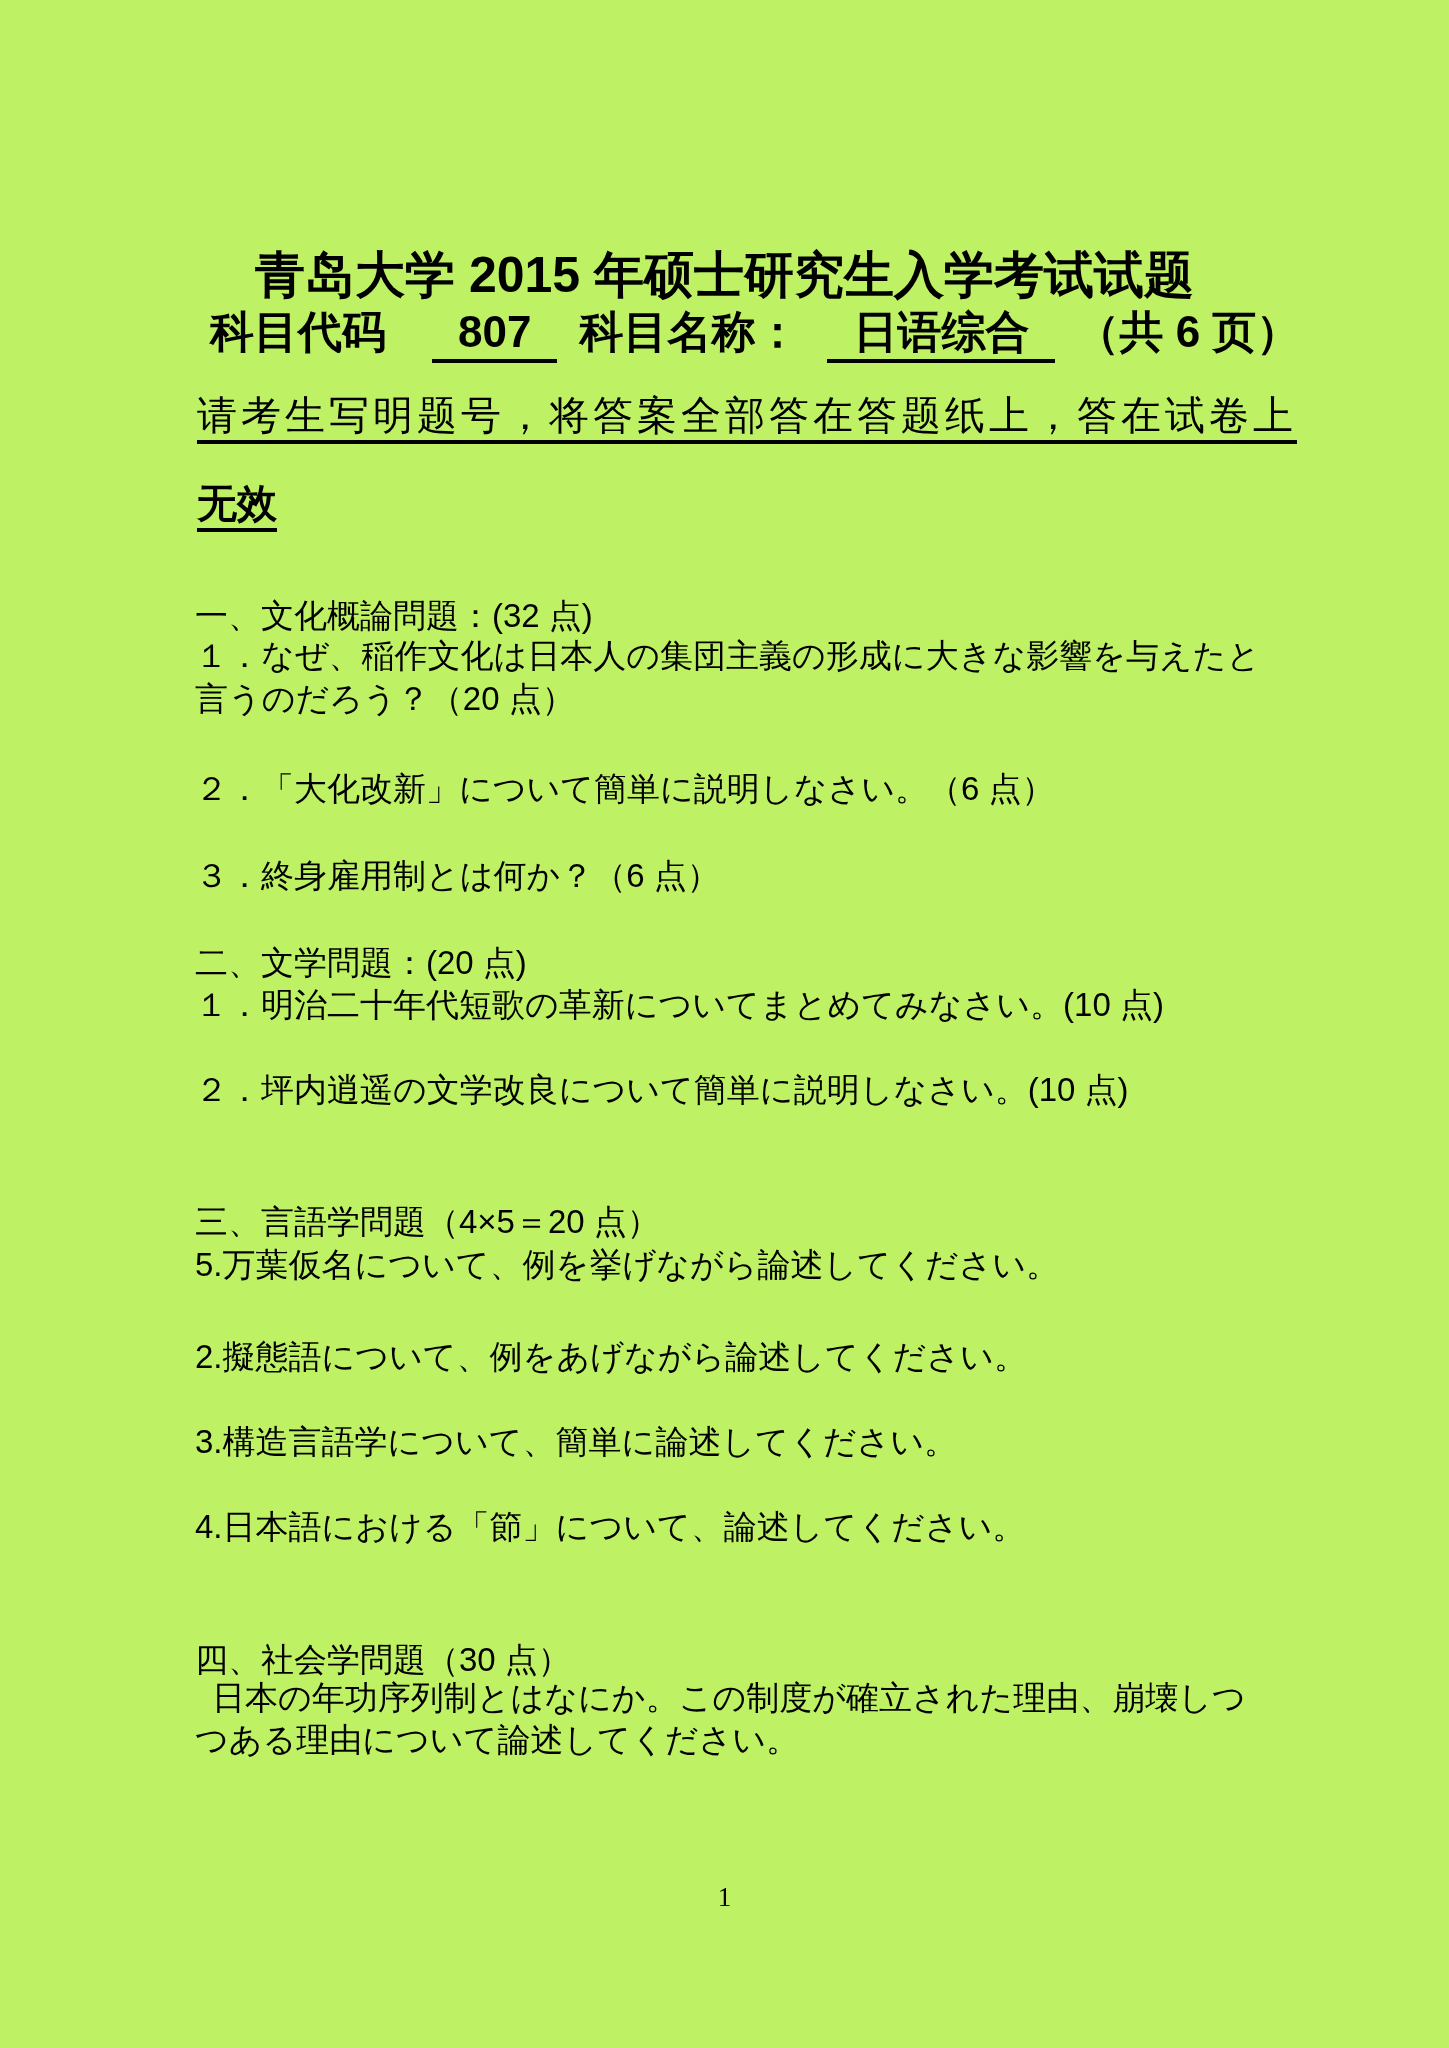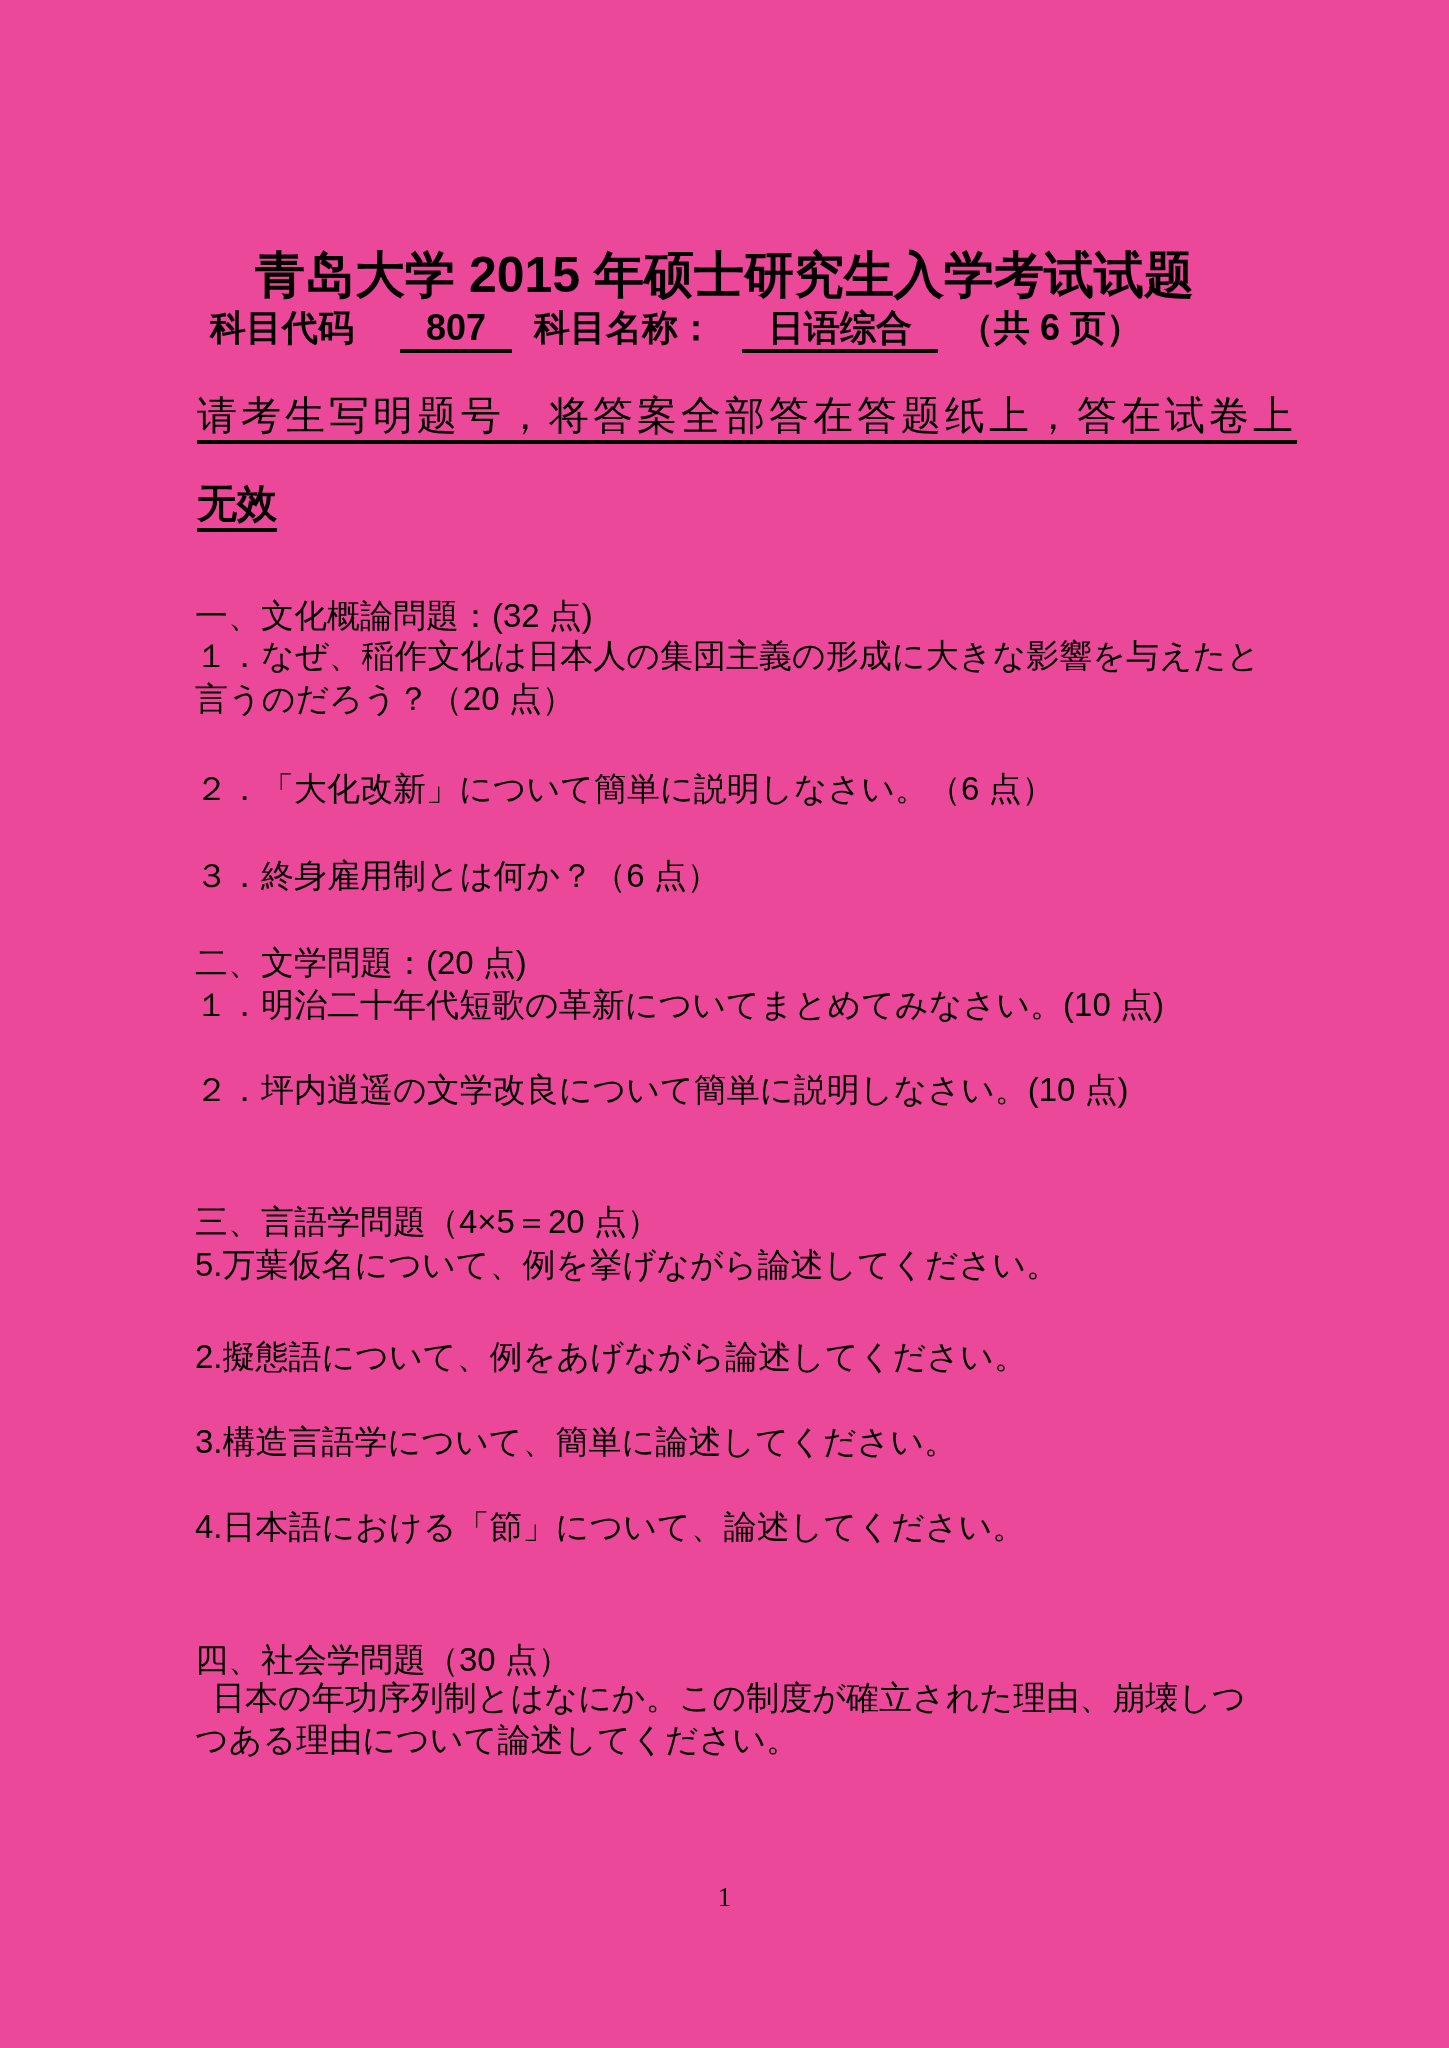--- a/index.html
+++ b/index.html
@@ -1,34 +1,34 @@
 <!DOCTYPE html>
 <html><head>
 <meta charset="utf-8">
 <style>
   html,body { margin:0; padding:0; background:#888; }
   .page {
     position:relative;
     width:1449px; height:2048px;
     margin:0 auto;
-    background:#ec4899;
+    background:#bef264;
     color:#000000;
     font-family:"Liberation Sans", sans-serif;
     overflow:hidden;
   }
   .title {
     position:absolute; top:214px; left:0; width:100%;
     text-align:center;
     font-size:50px; font-weight:bold;
     line-height:1.1;
     white-space:nowrap;
   }
   .meta {
     position:absolute; top:306px; left:210px;
-    font-size:36px; font-weight:bold;
+    font-size:44px; font-weight:bold;
     white-space:nowrap; line-height:1.2;
   }
   .meta .mu {
     display:inline-block;
     border-bottom:4px solid #000;
     padding:0 26px;
   }
   .notice1 {
     position:absolute; top:393px; left:197px;
     font-size:40px; font-weight:normal;

